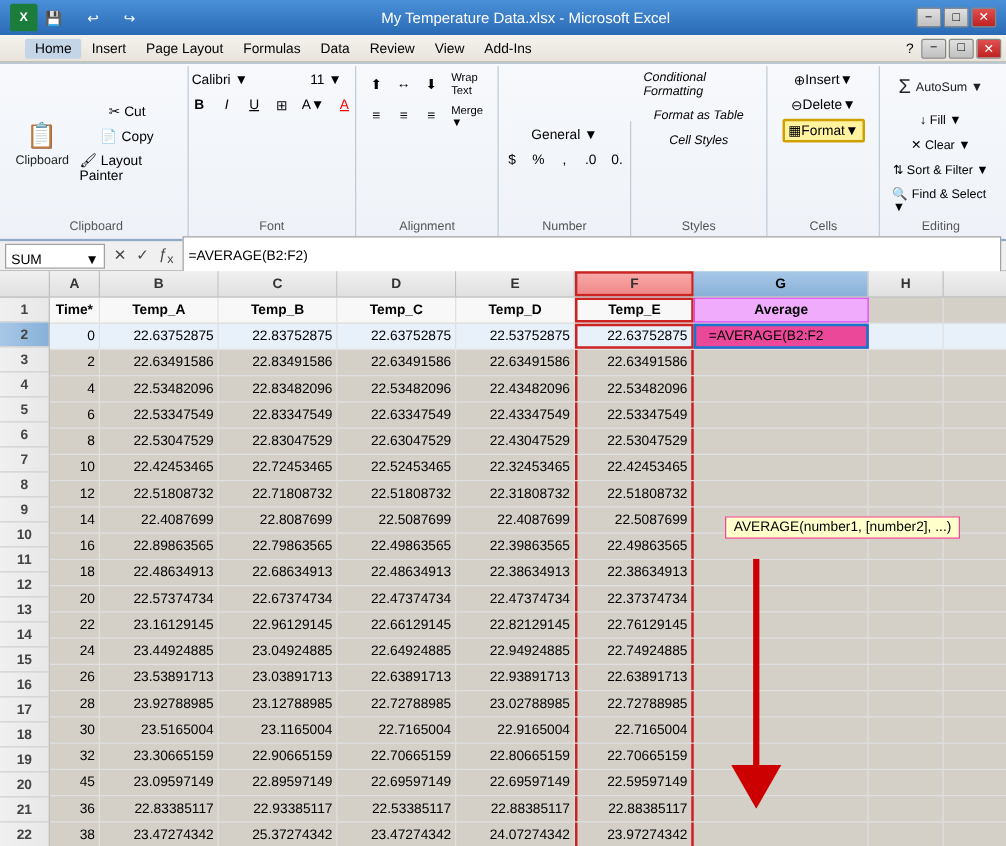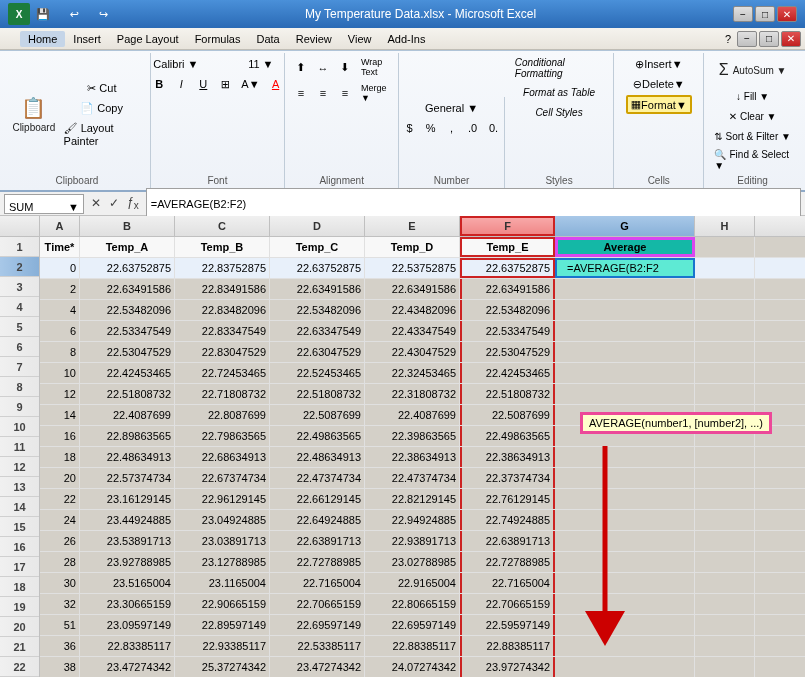--- a/index.html
+++ b/index.html
@@ -231,35 +231,35 @@
       display: flex;
       align-items: center;
     }
     .cell.num { justify-content: flex-end; }
     .cell.center { justify-content: center; }
     .cell.header-cell {
       font-weight: bold;
       background: #f8f8f8;
     }
     .cell.formula-cell {
-      background: #5eead4;
+      background: #ec4899;
       padding-left: 10px;
     }
 
     
     .col-f-header {
       background: linear-gradient(to bottom, #f8a8a8, #f08888) !important;
       border: 2px solid #cc2222 !important;
     }
 
     
     .autocomplete-tooltip {
       position: absolute;
       background: #ffffcc;
-      border: 3px solid #ec4899;
+      border: 1px solid #ec4899;
       padding: 2px 6px;
       font-size: 11px;
       z-index: 100;
       pointer-events: none;
     }
 
     
     .w-a { width: 40px; min-width: 40px; }
     .w-b { width: 95px; min-width: 95px; }
     .w-c { width: 95px; min-width: 95px; }
@@ -494,21 +494,21 @@
 
       <div class="grid-content">
 
         <div class="grid-row">
           <div class="cell w-a header-cell center">Time*</div>
           <div class="cell w-b header-cell center">Temp_A</div>
           <div class="cell w-c header-cell center">Temp_B</div>
           <div class="cell w-d header-cell center">Temp_C</div>
           <div class="cell w-e header-cell center">Temp_D</div>
           <div class="cell w-f header-cell center" style="border:2px solid #cc2222;">Temp_E</div>
-          <div class="cell w-g header-cell center" style="border:3px solid #d946ef;background:#14b8a6;">Average</div>
+          <div class="cell w-g header-cell center" style="border:1px solid #d946ef;background:#f0abfc;">Average</div>
           <div class="cell w-h"></div>
         </div>
 
         <div class="grid-row" style="background:#e8f0fa;">
           <div class="cell w-a num">0</div>
           <div class="cell w-b num">22.63752875</div>
           <div class="cell w-c num">22.83752875</div>
           <div class="cell w-d num">22.63752875</div>
           <div class="cell w-e num">22.53752875</div>
           <div class="cell w-f num" style="border:2px solid #cc2222;">22.63752875</div>
@@ -686,21 +686,21 @@
           <div class="cell w-b num">23.30665159</div>
           <div class="cell w-c num">22.90665159</div>
           <div class="cell w-d num">22.70665159</div>
           <div class="cell w-e num">22.80665159</div>
           <div class="cell w-f num" style="border-left:2px solid #cc2222;border-right:2px solid #cc2222;">22.70665159</div>
           <div class="cell w-g"></div>
           <div class="cell w-h"></div>
         </div>
 
         <div class="grid-row">
-          <div class="cell w-a num">51</div>
+          <div class="cell w-a num">45</div>
           <div class="cell w-b num">23.09597149</div>
           <div class="cell w-c num">22.89597149</div>
           <div class="cell w-d num">22.69597149</div>
           <div class="cell w-e num">22.69597149</div>
           <div class="cell w-f num" style="border-left:2px solid #cc2222;border-right:2px solid #cc2222;text-align:right;">22.59597149</div>
           <div class="cell w-g"></div>
           <div class="cell w-h"></div>
         </div>
 
         <div class="grid-row">

